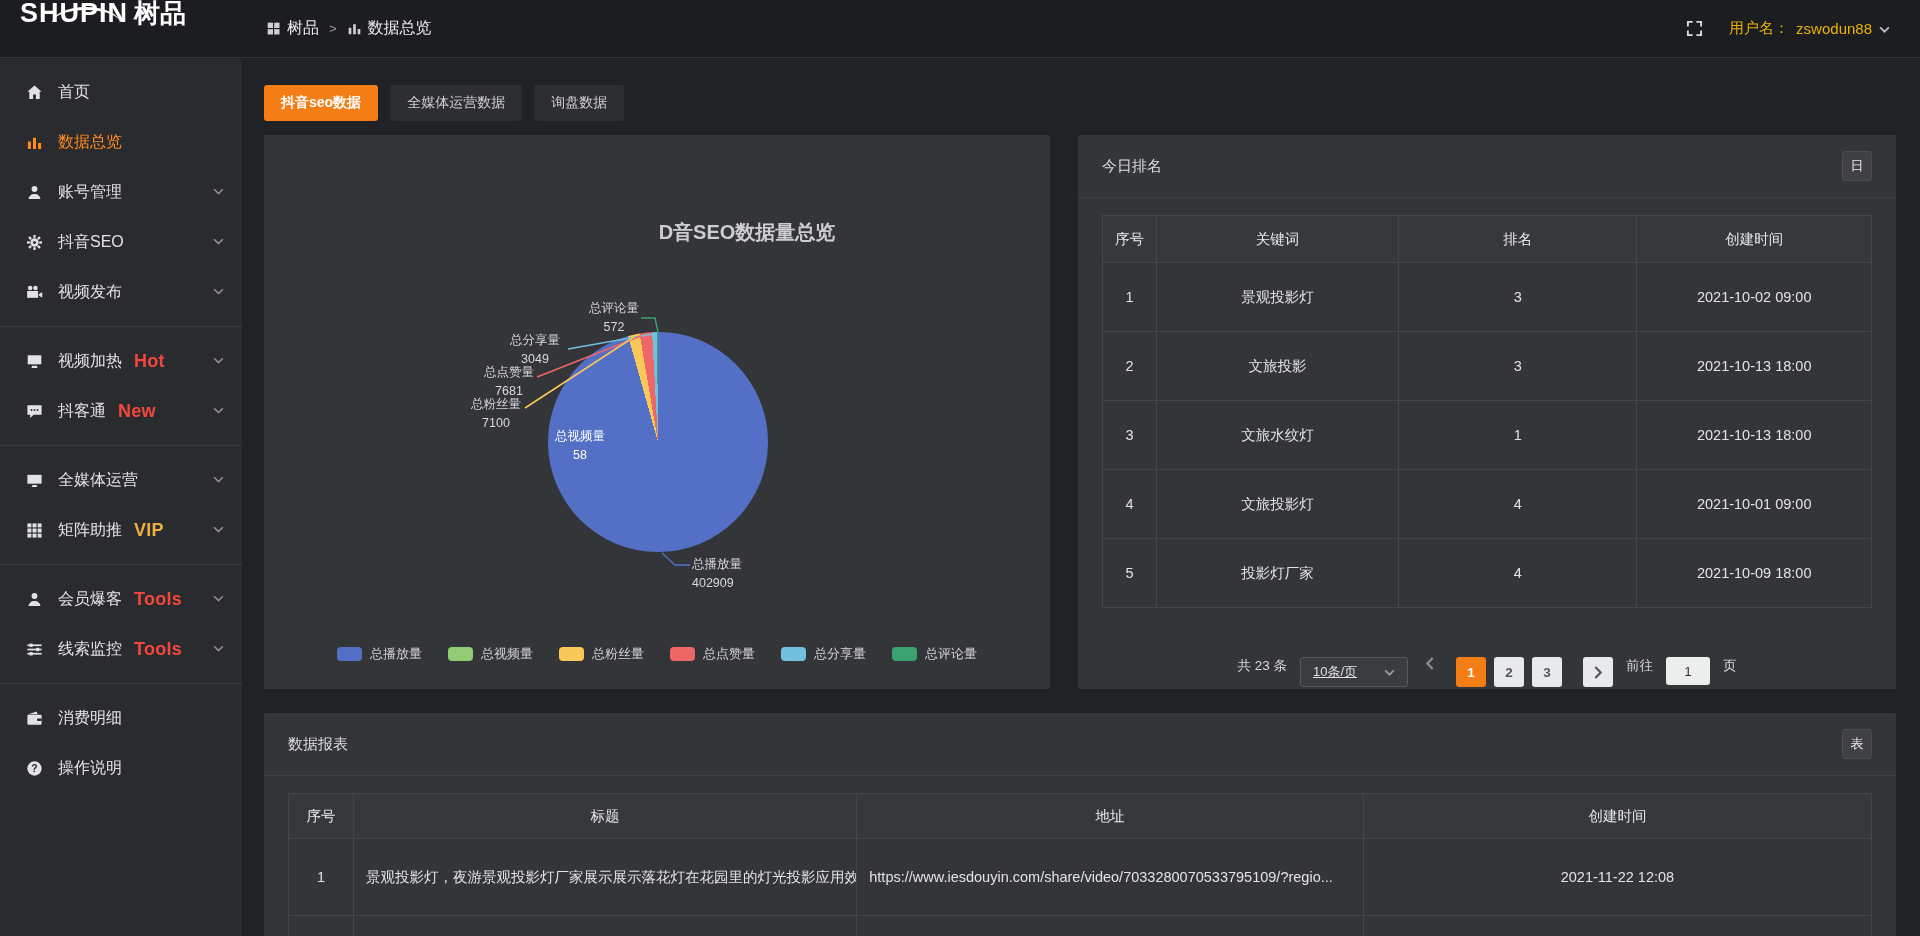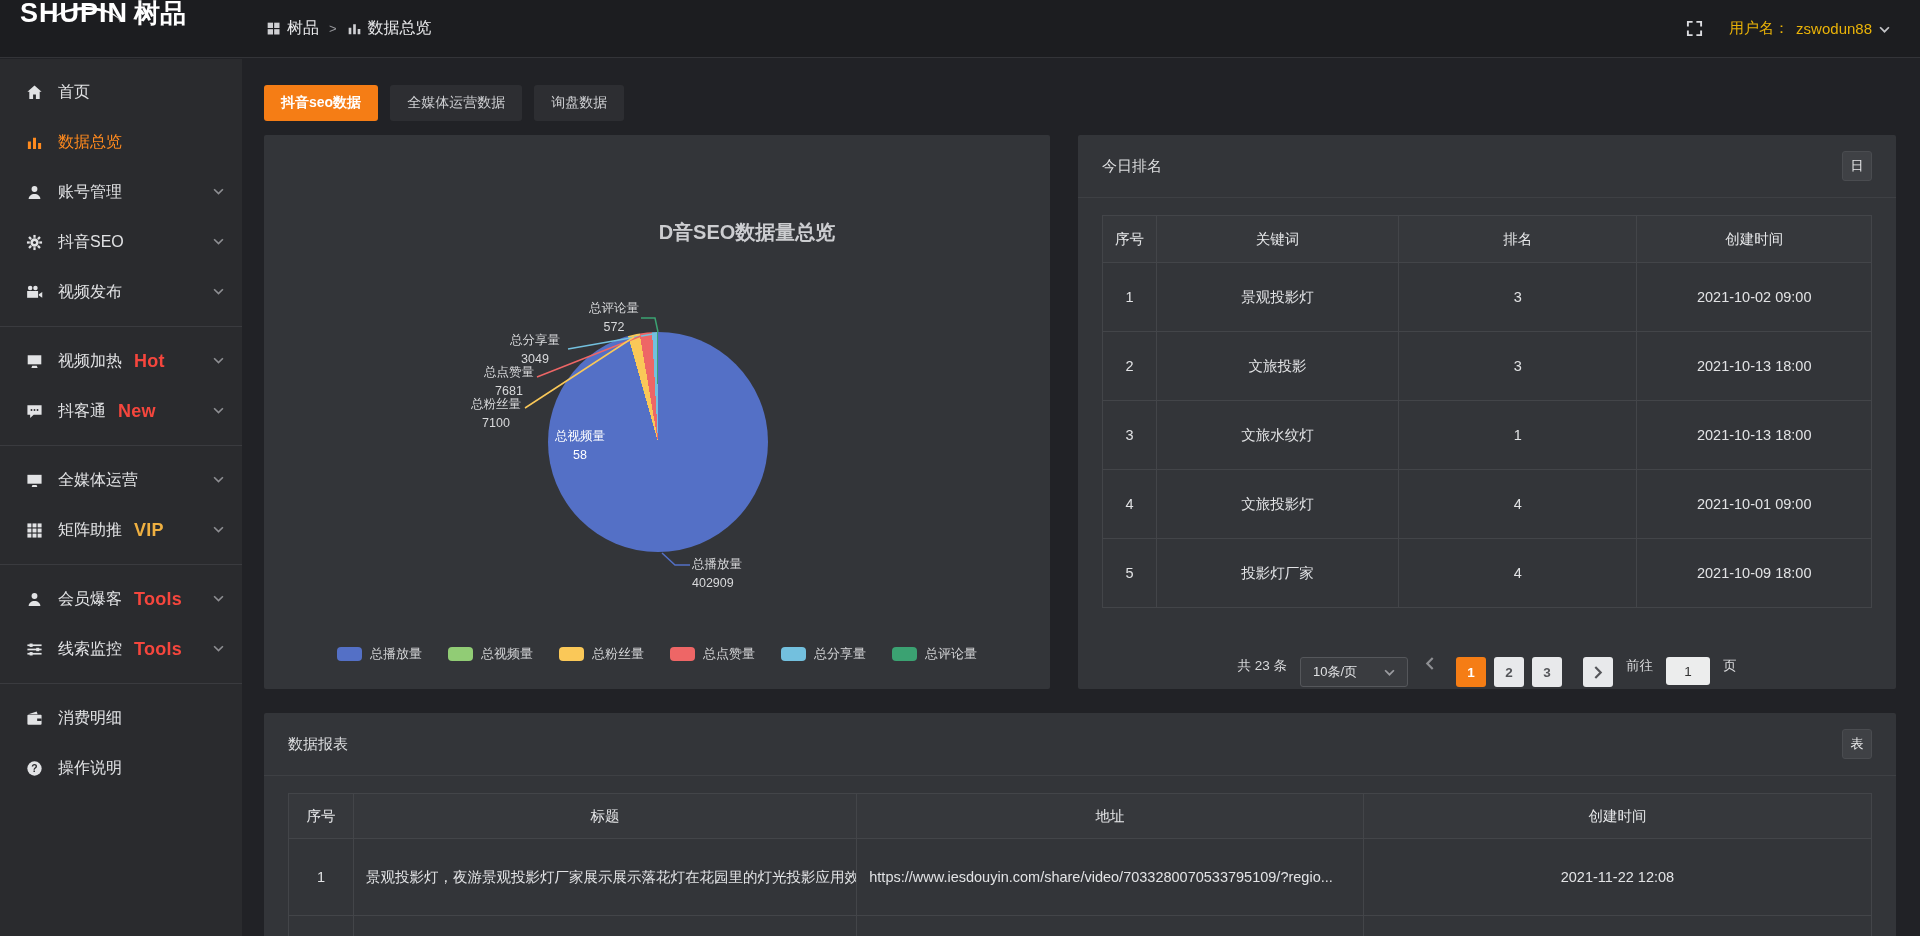--- a/index.html
+++ b/index.html
@@ -84,21 +84,21 @@
   #report-table th:nth-child(2), #report-table td:nth-child(2) { width:31.8%; }
   #report-table th:nth-child(3), #report-table td:nth-child(3) { width:32%; }
   #report-table th:nth-child(4), #report-table td:nth-child(4) { width:32.1%; }
   #report-table td:nth-child(2), #report-table td:nth-child(3) { text-align:left; padding:0 12px; }
   .link { color:#ff5a1f; }
 
   
   .pagination { position:absolute; left:24px; right:24px; top:497px; display:flex; align-items:flex-start;
     justify-content:center; gap:13px; font-size:13.5px; color:#d8d9db;margin-top:25px; }
   .psize { height:30px; border:1px solid #55575b; border-radius:3px; background:#3a3c40; display:flex;
-    align-items:center; gap:27px; padding:10px 12px; cursor:pointer; font-size:13px; color:#dfe0e2; }
+    align-items:center; gap:27px; padding:10px 12px; cursor:pointer; font-size:13px; color:#dfe0e2;text-decoration:underline; }
   .psize .chev { display:inline-flex; color:#9b9ca0; margin-top:2px; }
   .pg-prev { color:#8e8f93; display:inline-flex; align-items:center; cursor:pointer; padding:0 3px; }
   #page-btns { display:flex; }
   .page-btn { width:30px; height:30px; border:none; border-radius:3px; background:#e8e9eb; color:#55565a;
     font-size:13.5px; font-weight:bold; cursor:pointer; margin:0 4px; font-family:inherit; }
   .page-btn.active { background:#f57d15; color:#fff; }
   .pg-next { width:30px; height:30px; border-radius:3px; background:#e8e9eb; color:#55565a; display:inline-flex;
     align-items:center; justify-content:center; cursor:pointer; margin-left:4px; }
   .goto-input { width:44px; height:28px; border:none; border-radius:3px; background:#eceded; color:#333;
     text-align:center; font-size:13.5px; font-family:inherit; }

